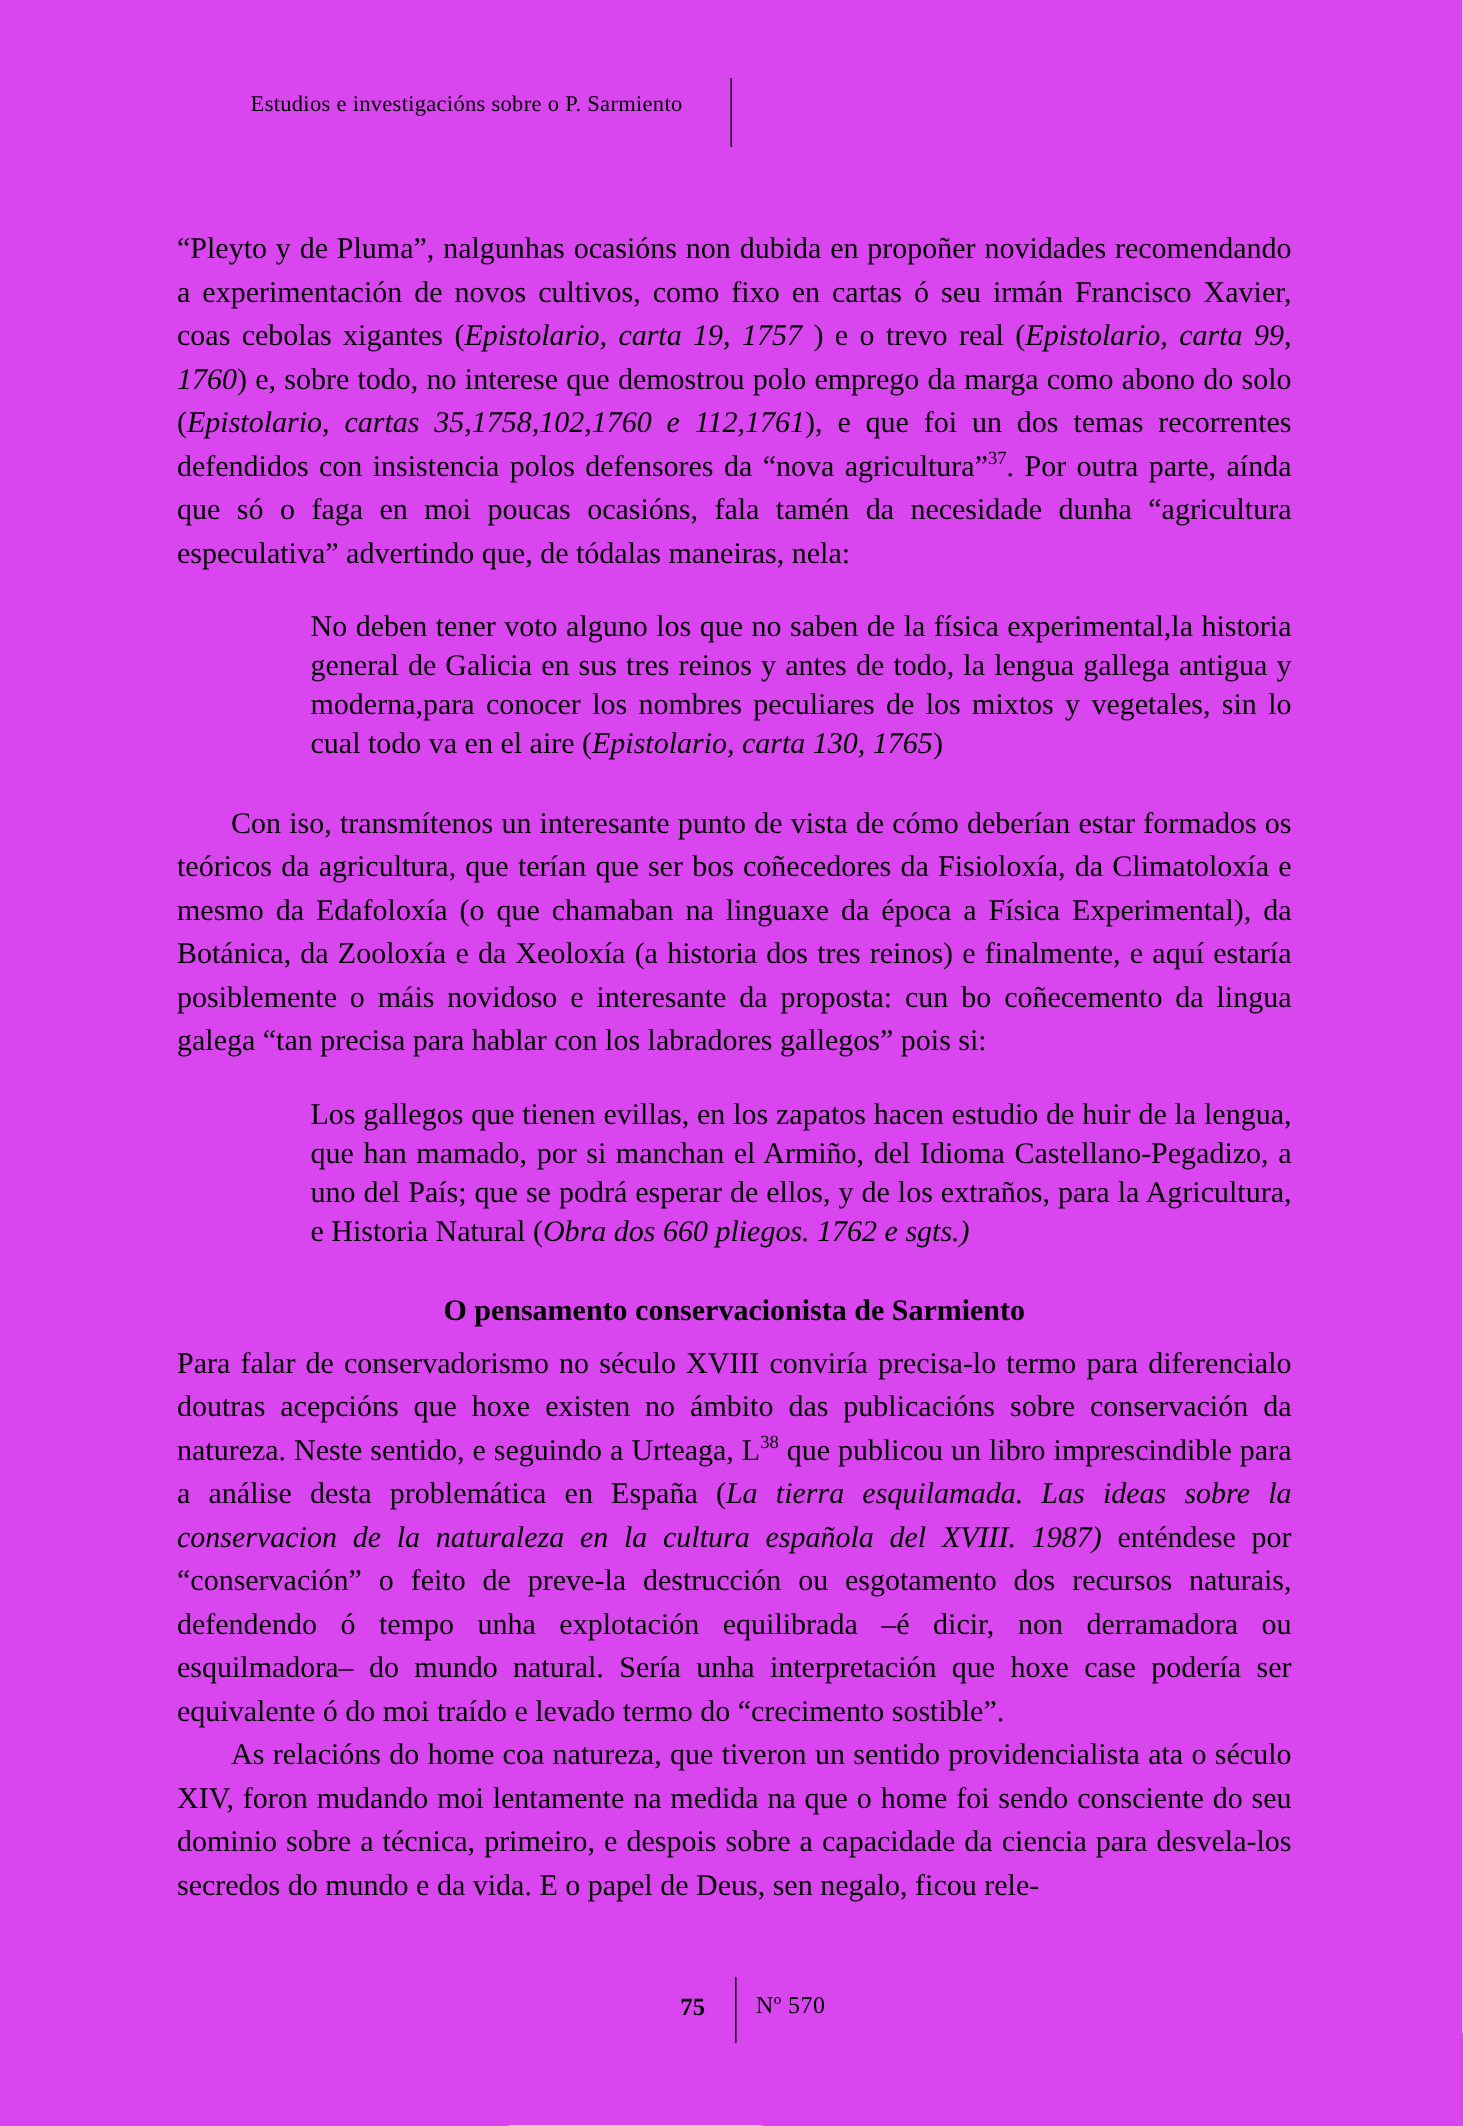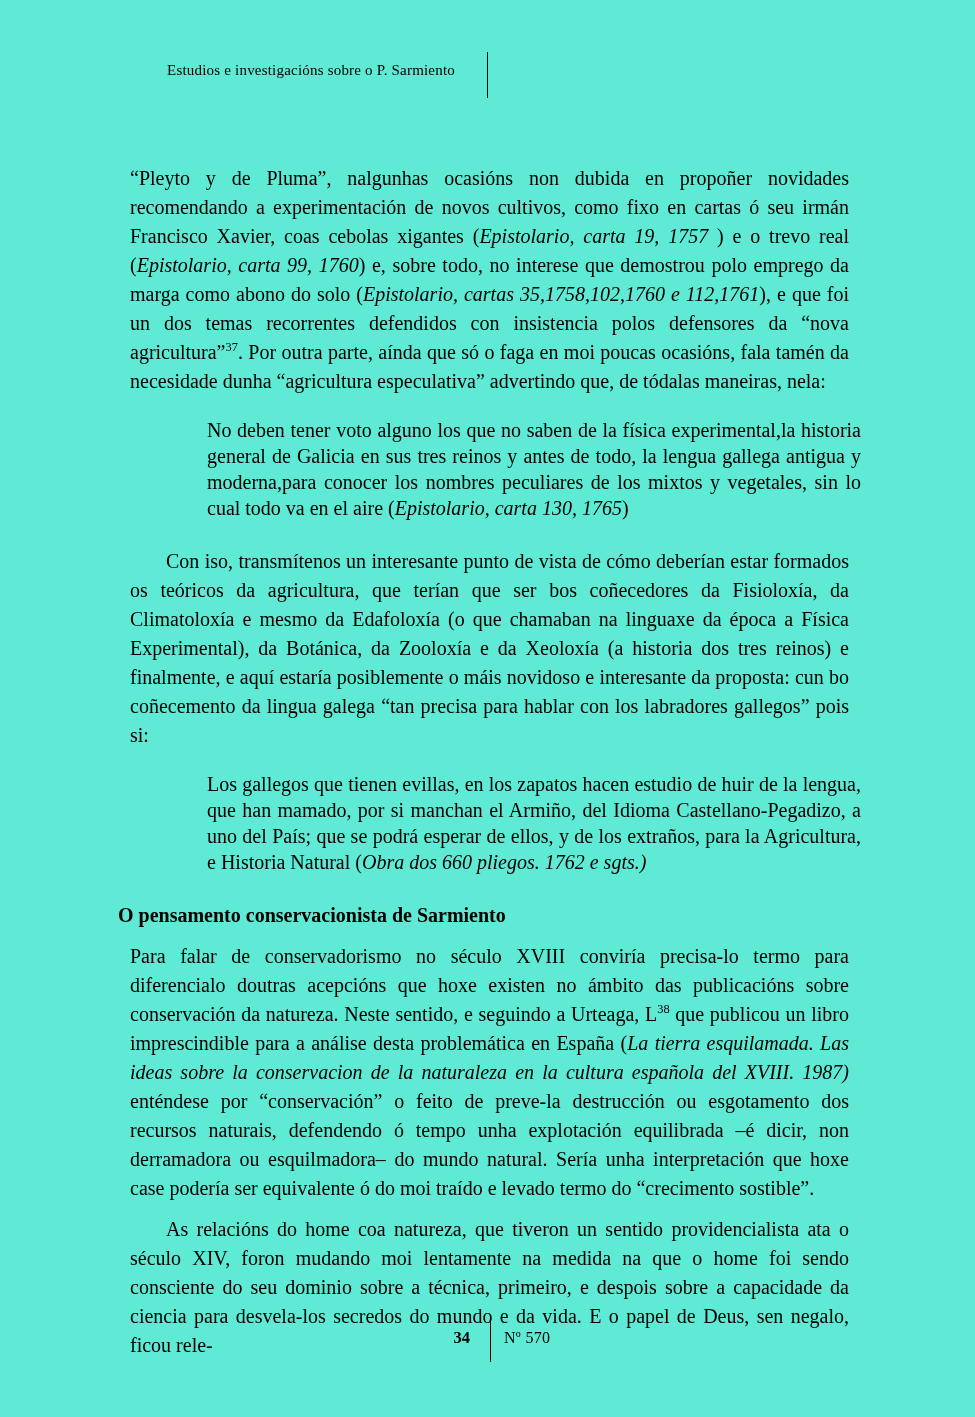--- a/index.html
+++ b/index.html
@@ -4,21 +4,21 @@
 <style>
   html, body {
     margin: 0;
     padding: 0;
     background: #ffffff;
   }
   .page {
     position: relative;
     width: 975px;
     height: 1417px;
-    background: #5eead4;
+    background: #d946ef;
     color: #000000;
     font-family: "Liberation Serif", serif;
     overflow: hidden;
   }
 
   
   .running-head-left {
     position: absolute;
     top: 62px;
     right: 520px;
@@ -44,37 +44,38 @@
   }
 
   
   .content {
     position: absolute;
     left: 118px;
     top: 152px;
     width: 743px;
   }
   .para {
-    margin: 12px;
+    margin: 0;
     font-size: 20px;
     line-height: 29px;
     text-align: justify;
   }
   .para.indent { text-indent: 36px; }
   .quote {
     margin: 21px 0 26px 89px;
     font-size: 20px;
     line-height: 26px;
     text-align: justify;
   }
   .section-heading {
     margin: 20px 0 6px 0;
     font-size: 20px;
     line-height: 29px;
     font-weight: bold;
+    text-align: center;
   }
   sup {
     font-size: 0.62em;
     vertical-align: super;
     line-height: 0;
   }
 
   
   .footer-page-number {
     position: absolute;
@@ -110,17 +111,17 @@
   <div class="content">
     <p class="para"><span>“Pleyto y de Pluma”, nalgunhas ocasións non dubida en propoñer novidades recomendando a experimentación de novos cultivos, como fixo en cartas ó seu irmán Francisco Xavier, coas cebolas xigantes (</span><span style="font-style: italic;">Epistolario, carta 19, 1757 </span><span>) e o trevo real (</span><span style="font-style: italic;">Epistolario, carta 99, 1760</span><span>) e, sobre todo, no interese que demostrou polo emprego da marga como abono do solo (</span><span style="font-style: italic;">Epistolario, cartas 35,1758,102,1760 e 112,1761</span><span>), e que foi un dos temas recorrentes defendidos con insistencia polos defensores da “nova agricultura”</span><sup>37</sup><span>. Por outra parte, aínda que só o faga en moi poucas ocasións, fala tamén da necesidade dunha “agricultura especulativa” advertindo que, de tódalas maneiras, nela:</span></p>
     <blockquote class="quote"><span>No deben tener voto alguno los que no saben de la física experimental,la historia general de Galicia en sus tres reinos y antes de todo, la lengua gallega antigua y moderna,para conocer los nombres peculiares de los mixtos y vegetales, sin lo cual todo va en el aire (</span><span style="font-style: italic;">Epistolario, carta 130, 1765</span><span>)</span></blockquote>
     <p class="para indent"><span>Con iso, transmítenos un interesante punto de vista de cómo deberían estar formados os teóricos da agricultura, que terían que ser bos coñecedores da Fisioloxía, da Climatoloxía e mesmo da Edafoloxía (o que chamaban na linguaxe da época a Física Experimental), da Botánica, da Zooloxía e da Xeoloxía (a historia dos tres reinos) e finalmente, e aquí estaría posiblemente o máis novidoso e interesante da proposta: cun bo coñecemento da lingua galega “tan precisa para hablar con los labradores gallegos” pois si:</span></p>
     <blockquote class="quote"><span>Los gallegos que tienen evillas, en los zapatos hacen estudio de huir de la lengua, que han mamado, por si manchan el Armiño, del Idioma Castellano-Pegadizo, a uno del País; que se podrá esperar de ellos, y de los extraños, para la Agricultura, e Historia Natural (</span><span style="font-style: italic;">Obra dos 660 pliegos. 1762 e sgts.)</span></blockquote>
     <h2 class="section-heading">O pensamento conservacionista de Sarmiento</h2>
     <p class="para"><span>Para falar de conservadorismo no século XVIII conviría precisa-lo termo para diferencialo doutras acepcións que hoxe existen no ámbito das publicacións sobre conservación da natureza. Neste sentido, e seguindo a Urteaga, L</span><sup>38</sup><span> que publicou un libro imprescindible para a análise desta problemática en España (</span><span style="font-style: italic;">La tierra esquilamada. Las ideas sobre la conservacion de la naturaleza en la cultura española del XVIII. 1987)</span><span> enténdese por “conservación” o feito de preve-la destrucción ou esgotamento dos recursos naturais, defendendo ó tempo unha explotación equilibrada –é dicir, non derramadora ou esquilmadora– do mundo natural. Sería unha interpretación que hoxe case podería ser equivalente ó do moi traído e levado termo do “crecimento sostible”.</span></p>
     <p class="para indent"><span>As relacións do home coa natureza, que tiveron un sentido providencialista ata o século XIV, foron mudando moi lentamente na medida na que o home foi sendo consciente do seu dominio sobre a técnica, primeiro, e despois sobre a capacidade da ciencia para desvela-los secredos do mundo e da vida. E o papel de Deus, sen negalo, ficou rele-</span></p>
   </div>
 
-  <div class="footer-page-number">34</div>
+  <div class="footer-page-number">75</div>
   <div class="footer-divider"></div>
   <div class="footer-issue-number">Nº 570</div>
 
 </div>
 
 </body></html>

